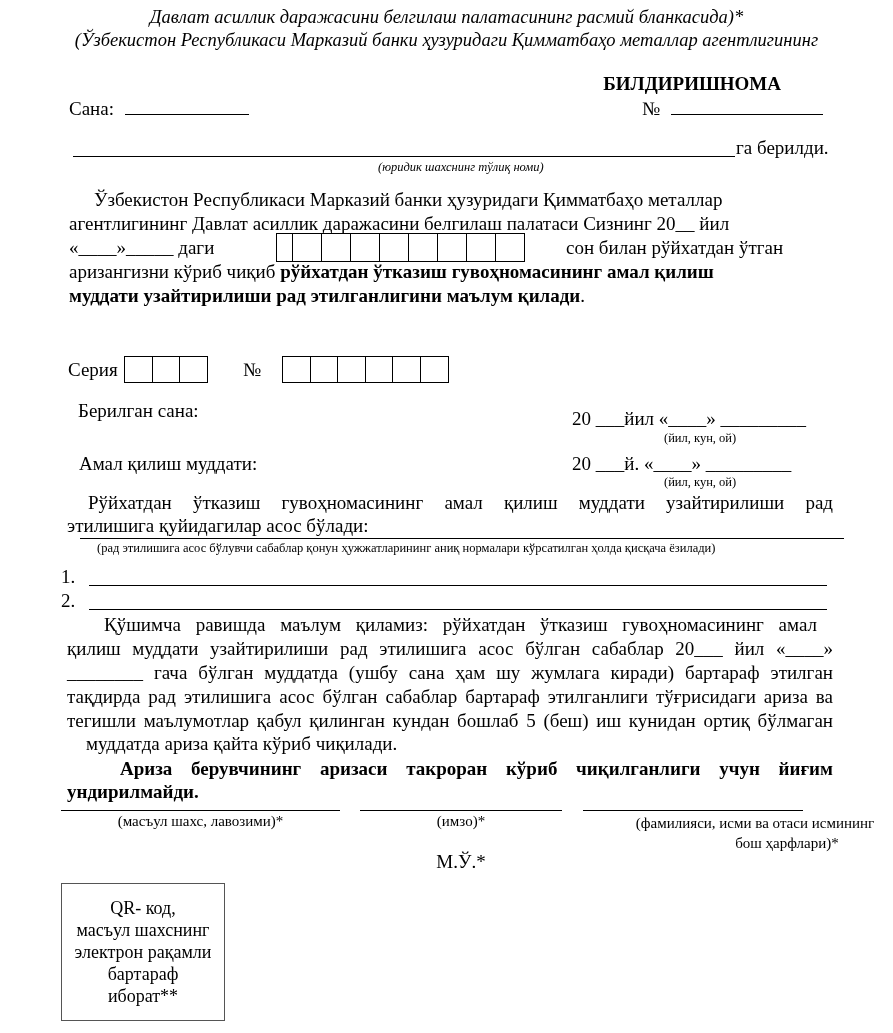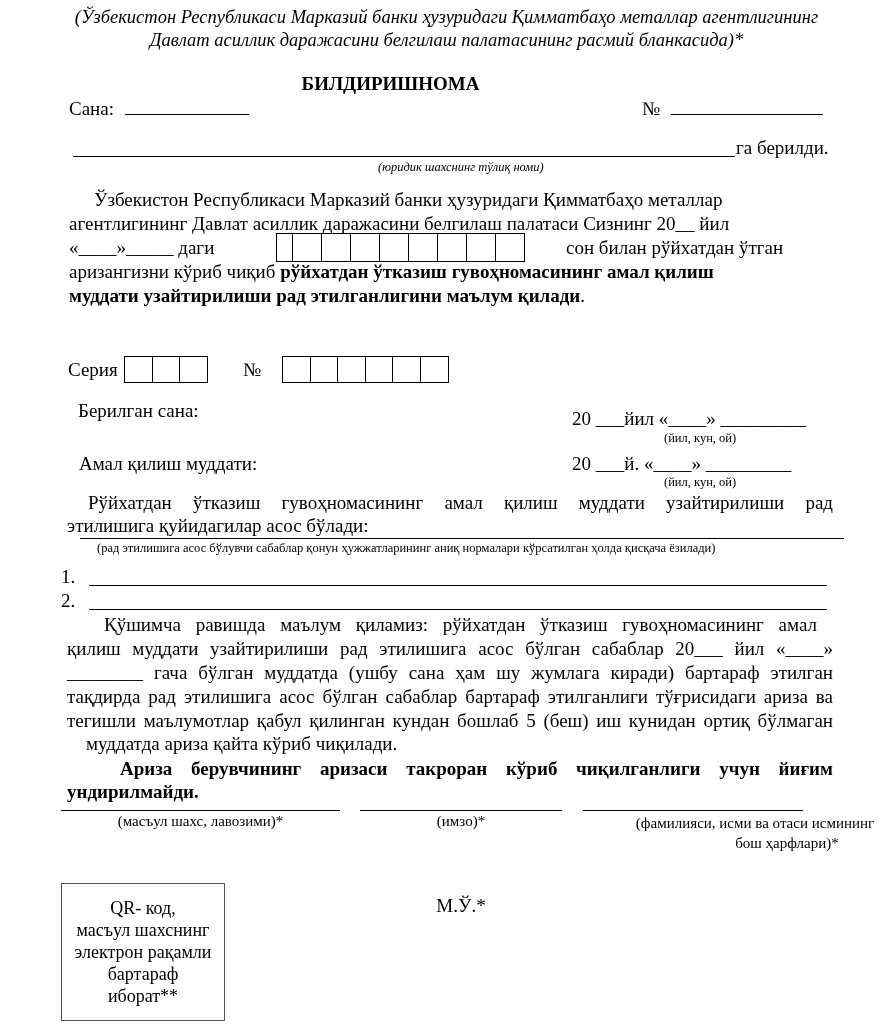--- a/index.html
+++ b/index.html
@@ -5,21 +5,21 @@
   html, body { margin: 0; padding: 0; background: #ffffff; }
   body {
     width: 893px; height: 1033px; position: relative; overflow: hidden;
     font-family: "Liberation Serif", "DejaVu Serif", serif; color: #000;
   }
   .abs { position: absolute; white-space: nowrap; }
   .header {
     position: absolute; left: 0; top: 6px; width: 893px; text-align: center;
     font-style: italic; font-size: 18.5px; line-height: 23px;
   }
-  .title { left: 0; width: 781px; top: 73px; text-align: center; font-weight: bold; font-size: 19px; }
+  .title { left: 0; width: 781px; top: 73px; text-align: right; font-weight: bold; font-size: 19px; }
   .f19 { font-size: 19px; }
   .f18 { font-size: 18px; }
   .small { font-size: 12.5px; }
   .tiny-it { font-size: 12.5px; font-style: italic; }
   .uline { display: inline-block; border-bottom: 1px solid #000; height: 16px; vertical-align: baseline; }
   .hline { position: absolute; height: 0; border-top: 1px solid #000; }
   .boxrow { position: absolute; display: flex; border: 1.5px solid #000; border-right: none; }
   .boxrow .cell { border-right: 1.5px solid #000; box-sizing: border-box; }
   .para {
     position: absolute; font-size: 19px; line-height: 24px; text-align: justify;
@@ -29,22 +29,22 @@
     border: 1px solid #555; box-sizing: border-box;
     display: flex; align-items: center; justify-content: center; text-align: center;
     font-size: 18px; line-height: 22px;
   }
   .center { text-align: center; }
 </style>
 </head>
 <body>
 
 <div class="header">
+  <div>Давлат асиллик даражасини белгилаш палатасининг расмий бланкасида)*</div>
   <div>(Ўзбекистон Республикаси Марказий банки ҳузуридаги Қимматбаҳо металлар агентлигининг</div>
-  <div>Давлат асиллик даражасини белгилаш палатасининг расмий бланкасида)*</div>
 </div>
 
 <div class="abs title">БИЛДИРИШНОМА</div>
 
 <div class="abs f19" style="left:69px; top:98px;">
   <span>Сана:</span>
   <span class="uline" style="width:124px; margin-left:6px;"></span>
 </div>
 <div class="abs f19" style="left:642px; top:98px;">
   <span>№</span>
@@ -124,21 +124,21 @@
 <div class="hline" style="left:360px; top:810px; width:202px;"></div>
 <div class="hline" style="left:583px; top:810px; width:220px;"></div>
 
 <div class="abs f18 center" style="left:61px; top:813px; width:279px; font-size:15px;">(масъул шахс, лавозими)*</div>
 <div class="abs f18 center" style="left:360px; top:813px; width:202px; font-size:15px;">(имзо)*</div>
 <div class="abs center" style="left:613px; top:813px; width:284px; font-size:15px; line-height:20px;">
   <div>(фамилияси, исми ва отаси исмининг</div>
   <div style="padding-left:64px;">бош ҳарфлари)*</div>
 </div>
 
-<div class="abs f19 center" style="left:360px; top:851px; width:202px;margin-top:44px;">М.Ў.*</div>
+<div class="abs f19 center" style="left:360px; top:851px; width:202px;">М.Ў.*</div>
 
 <div class="qrbox">
   <div>
     <div>QR- код,</div>
     <div>масъул шахснинг</div>
     <div>электрон рақамли</div>
     <div>бартараф</div>
     <div>иборат**</div>
   </div>
 </div>

